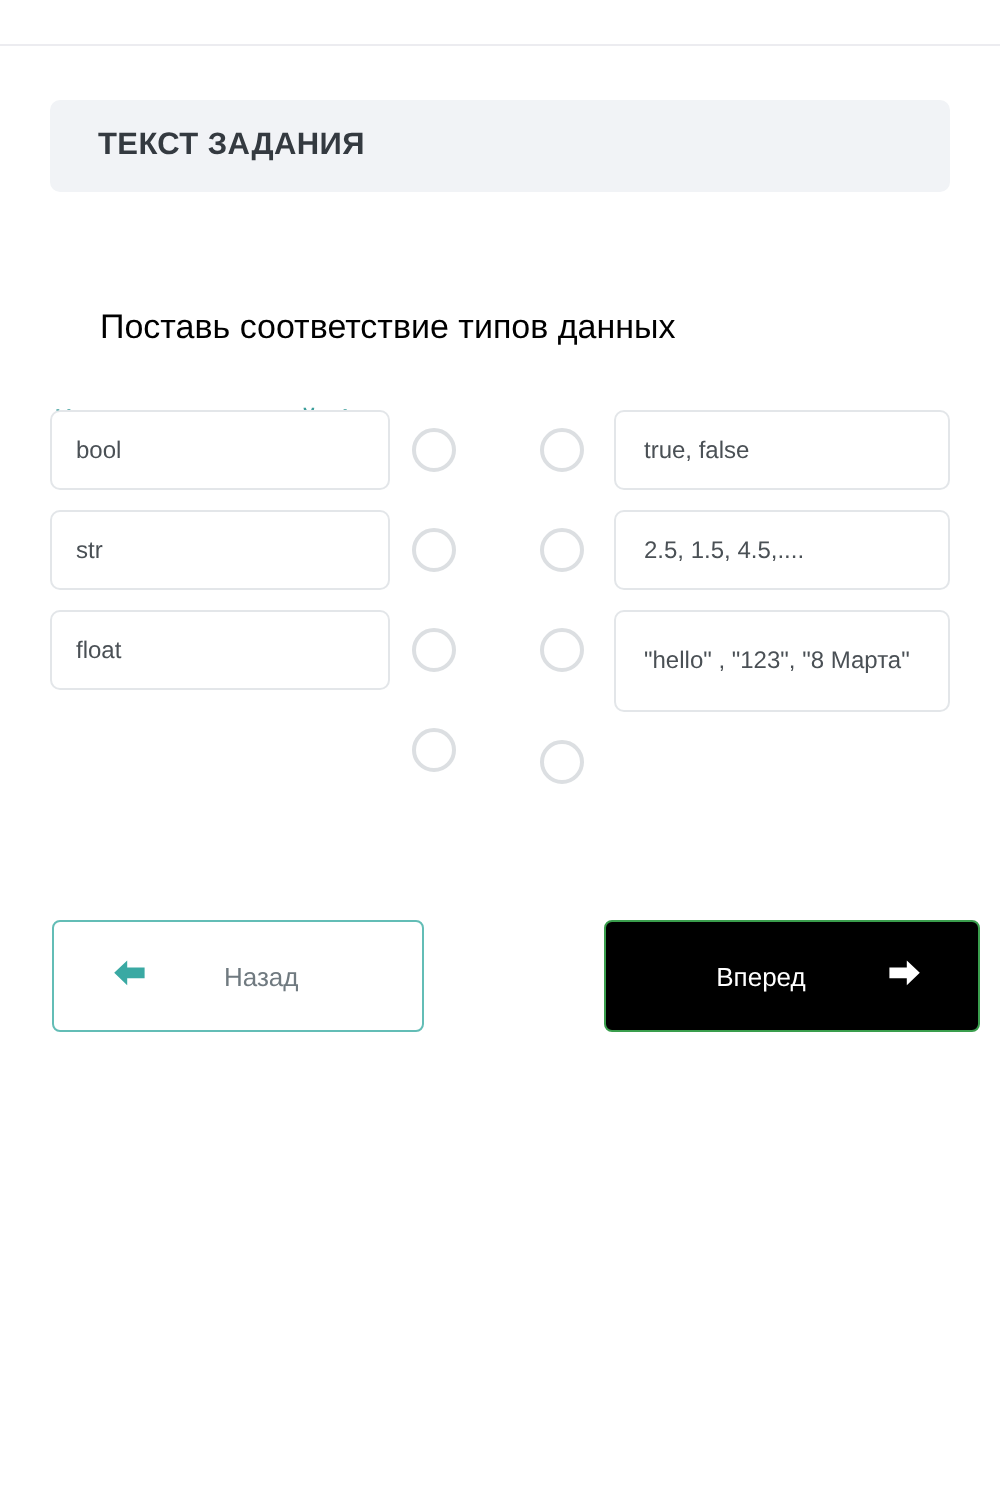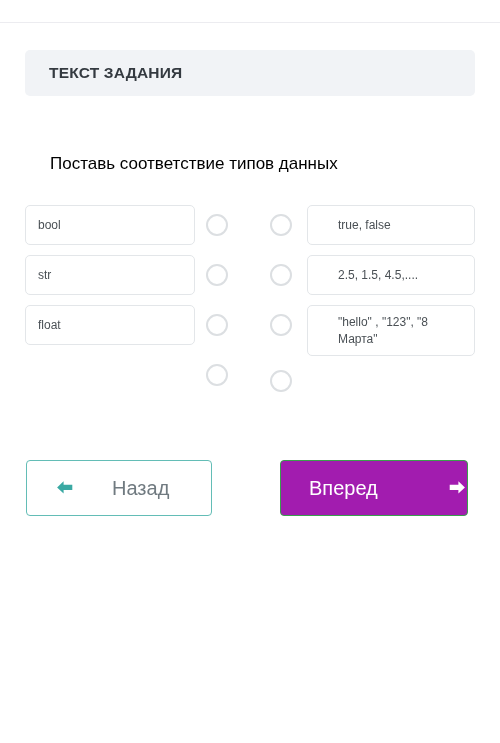--- a/index.html
+++ b/index.html
@@ -118,21 +118,21 @@
     background: #ffffff;
     display: flex;
     align-items: center;
     padding: 6px 12px;
     font-size: 12px;
     color: #4a5055;
     line-height: 1.35;
     margin-bottom: 10px;
   }
   .col-right .item-box {
-    padding-left: 30px;
+    padding-left: 14px;
   }
   .item-box.two-line {
     min-height: 51px;
     align-items: center;
   }
 
   .dot {
     box-sizing: border-box;
     width: 22px;
     height: 22px;
@@ -159,21 +159,21 @@
     width: 500px;
     height: 60px;
   }
   .btn {
     box-sizing: border-box;
     position: absolute;
     height: 56px;
     border-radius: 4px;
     display: flex;
     align-items: center;
-    font-size: 20px;
+    font-size: 13px;
     cursor: pointer;
     user-select: none;
   }
   .btn-back {
     left: 26px;
     top: 0;
     width: 186px;
     background: #ffffff;
     border: 1px solid #63bdb6;
     justify-content: flex-start;
@@ -182,26 +182,26 @@
   .btn-back .arrow {
     color: #3aa9a3;
     font-size: 19px;
     line-height: 1;
     margin-right: 38px;
   }
   .btn-back .btn-label {
     color: #707a80;
   }
   .btn-next {
-    left: 280px;
+    left: 302px;
     top: 0;
     width: 188px;
-    background: #a21caf;
+    background: #000000;
     border: 1px solid #3a9e4d;
-    justify-content: space-between;
+    justify-content: center;
     padding-left: 28px;
   }
   .btn-next .btn-label {
     color: #ffffff;
   }
   .btn-next .arrow {
     color: #ffffff;
     font-size: 19px;
     line-height: 1;
     margin-left: 40px;

